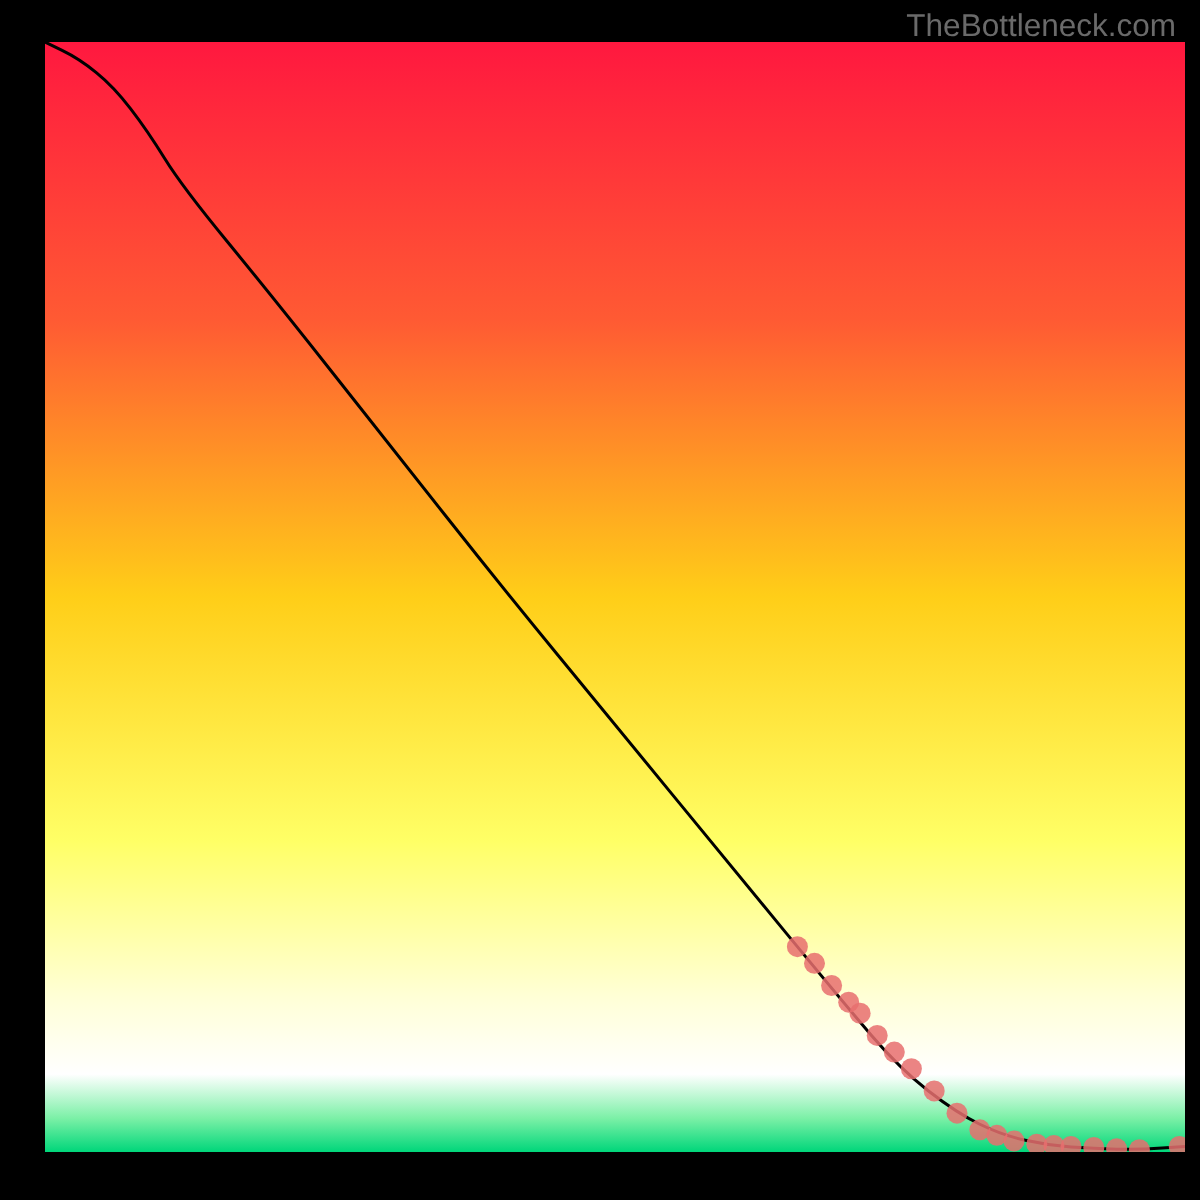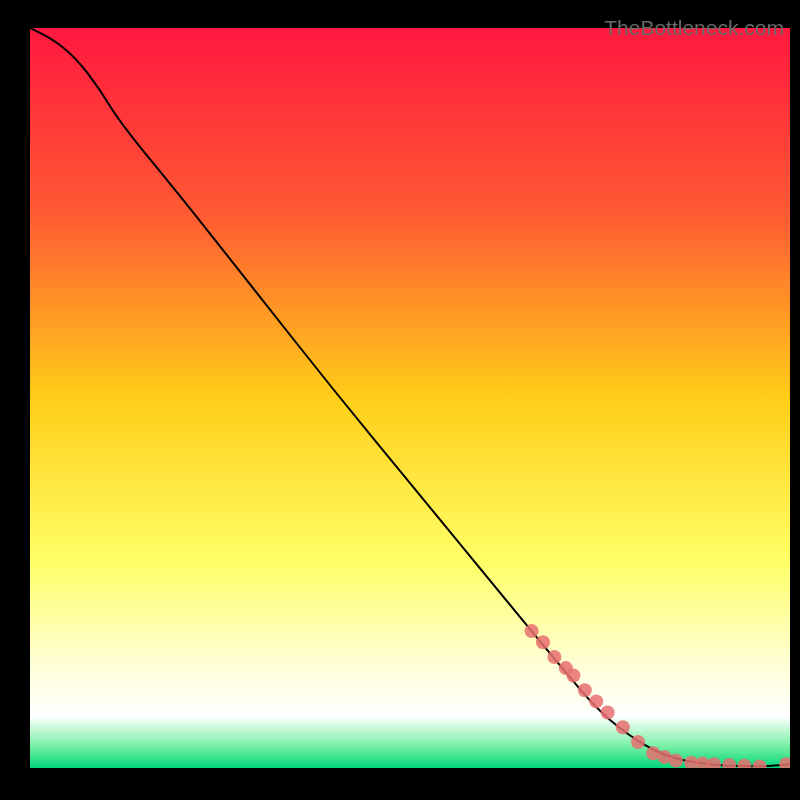--- a/index.html
+++ b/index.html
@@ -6,21 +6,21 @@
     margin: 0;
     padding: 0;
     background: #000;
     width: 800px;
     height: 800px;
     position: relative;
     font-family: Arial, Helvetica, sans-serif;
   }
   .watermark {
     position: absolute;
-    top: 16px;
+    top: 6px;
     right: 16px;
     color: #6a6a6a;
     font-size: 21px;
     font-weight: 500;
     z-index: 3;
   }
   .plot-wrap {
     position: absolute;
     left: 30px;
     top: 28px;

